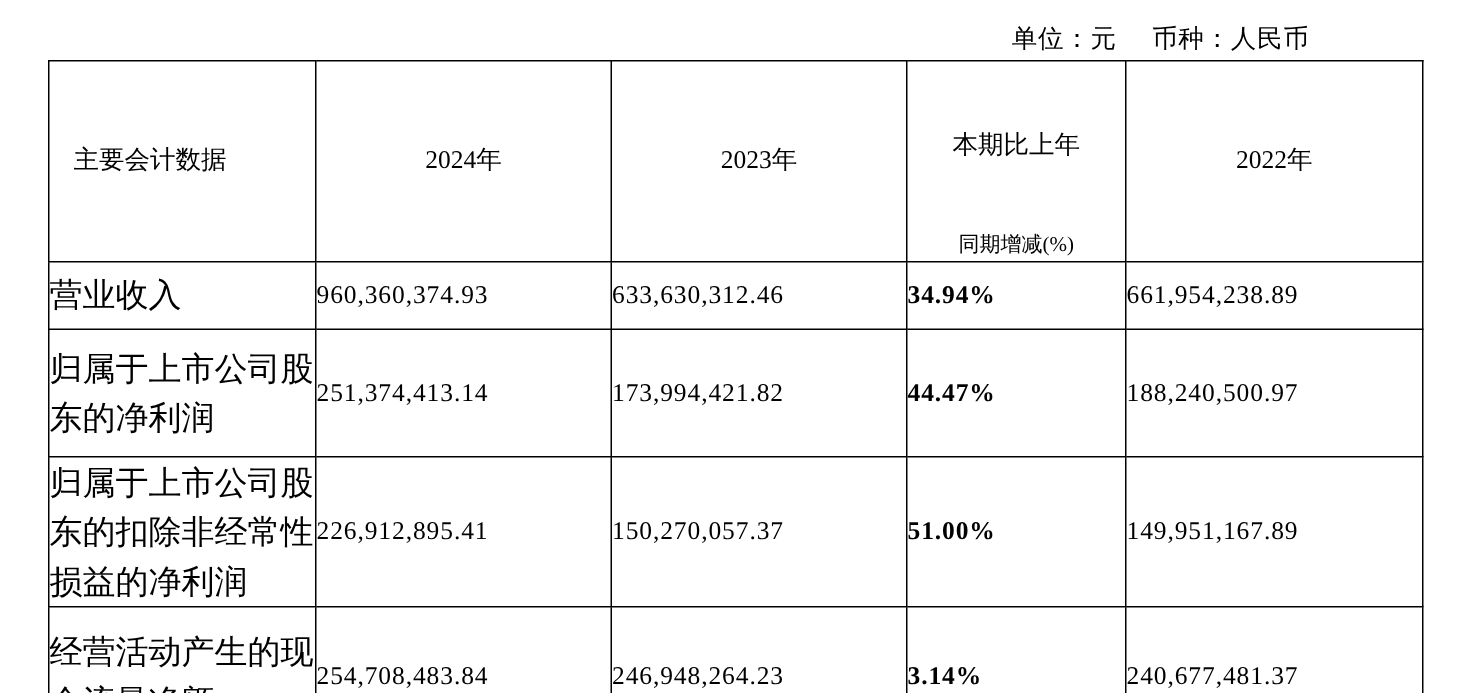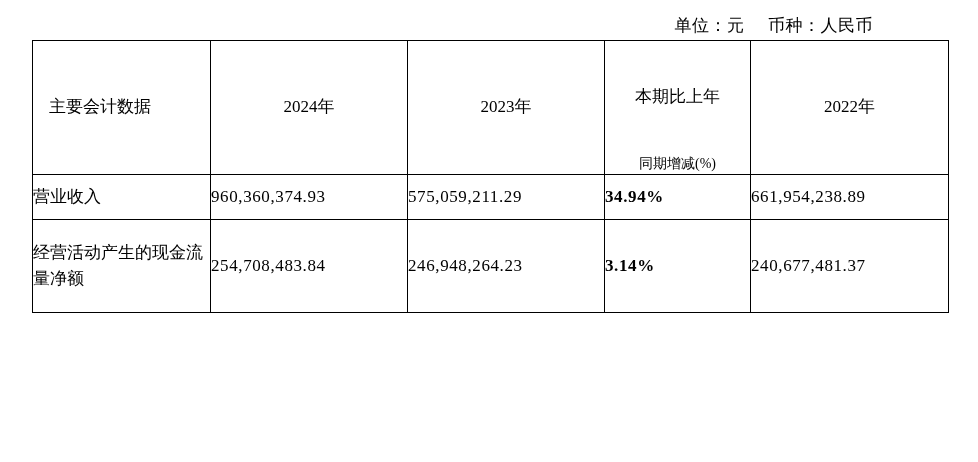--- a/index.html
+++ b/index.html
@@ -66,21 +66,21 @@
   .hdr-sub {
     font-size: 14px;
     text-align: center;
   }
   .hdr-two-line {
     display: block;
     line-height: 1.45;
     margin-top: 44px;
   }
   .row-label {
-    font-size: 17px;
+    font-size: 22px;
     line-height: 1.5;
     padding: 6px 10px 6px 16px;
     text-align: left;
   }
   .num {
     font-size: 17px;
     text-align: left;
     padding: 6px 14px 6px 6px;
     font-family: "Liberation Serif", "DejaVu Serif", serif;
     letter-spacing: 0.6px;
@@ -123,23 +123,37 @@
           <span class="hdr-two-line">本期比上年</span>
           <span class="hdr-two-line hdr-sub">同期增减(%)</span>
         </th>
         <th class="hdr-cell">2022年</th>
       </tr>
     </thead>
     <tbody>
       <tr class="r-rev">
         <td class="row-label">营业收入</td>
         <td class="num">960,360,374.93</td>
-        <td class="num">575,059,211.29</td>
+        <td class="num">633,630,312.46</td>
         <td class="num pct">34.94%</td>
         <td class="num">661,954,238.89</td>
+      </tr>
+      <tr class="r-np">
+        <td class="row-label">归属于上市公司股东的净利润</td>
+        <td class="num">251,374,413.14</td>
+        <td class="num">173,994,421.82</td>
+        <td class="num pct">44.47%</td>
+        <td class="num">188,240,500.97</td>
+      </tr>
+      <tr class="r-ded">
+        <td class="row-label">归属于上市公司股东的扣除非经常性损益的净利润</td>
+        <td class="num">226,912,895.41</td>
+        <td class="num">150,270,057.37</td>
+        <td class="num pct">51.00%</td>
+        <td class="num">149,951,167.89</td>
       </tr>
       <tr class="r-cf">
         <td class="row-label">经营活动产生的现金流量净额</td>
         <td class="num">254,708,483.84</td>
         <td class="num">246,948,264.23</td>
         <td class="num pct">3.14%</td>
         <td class="num">240,677,481.37</td>
       </tr>
     </tbody>
   </table>

